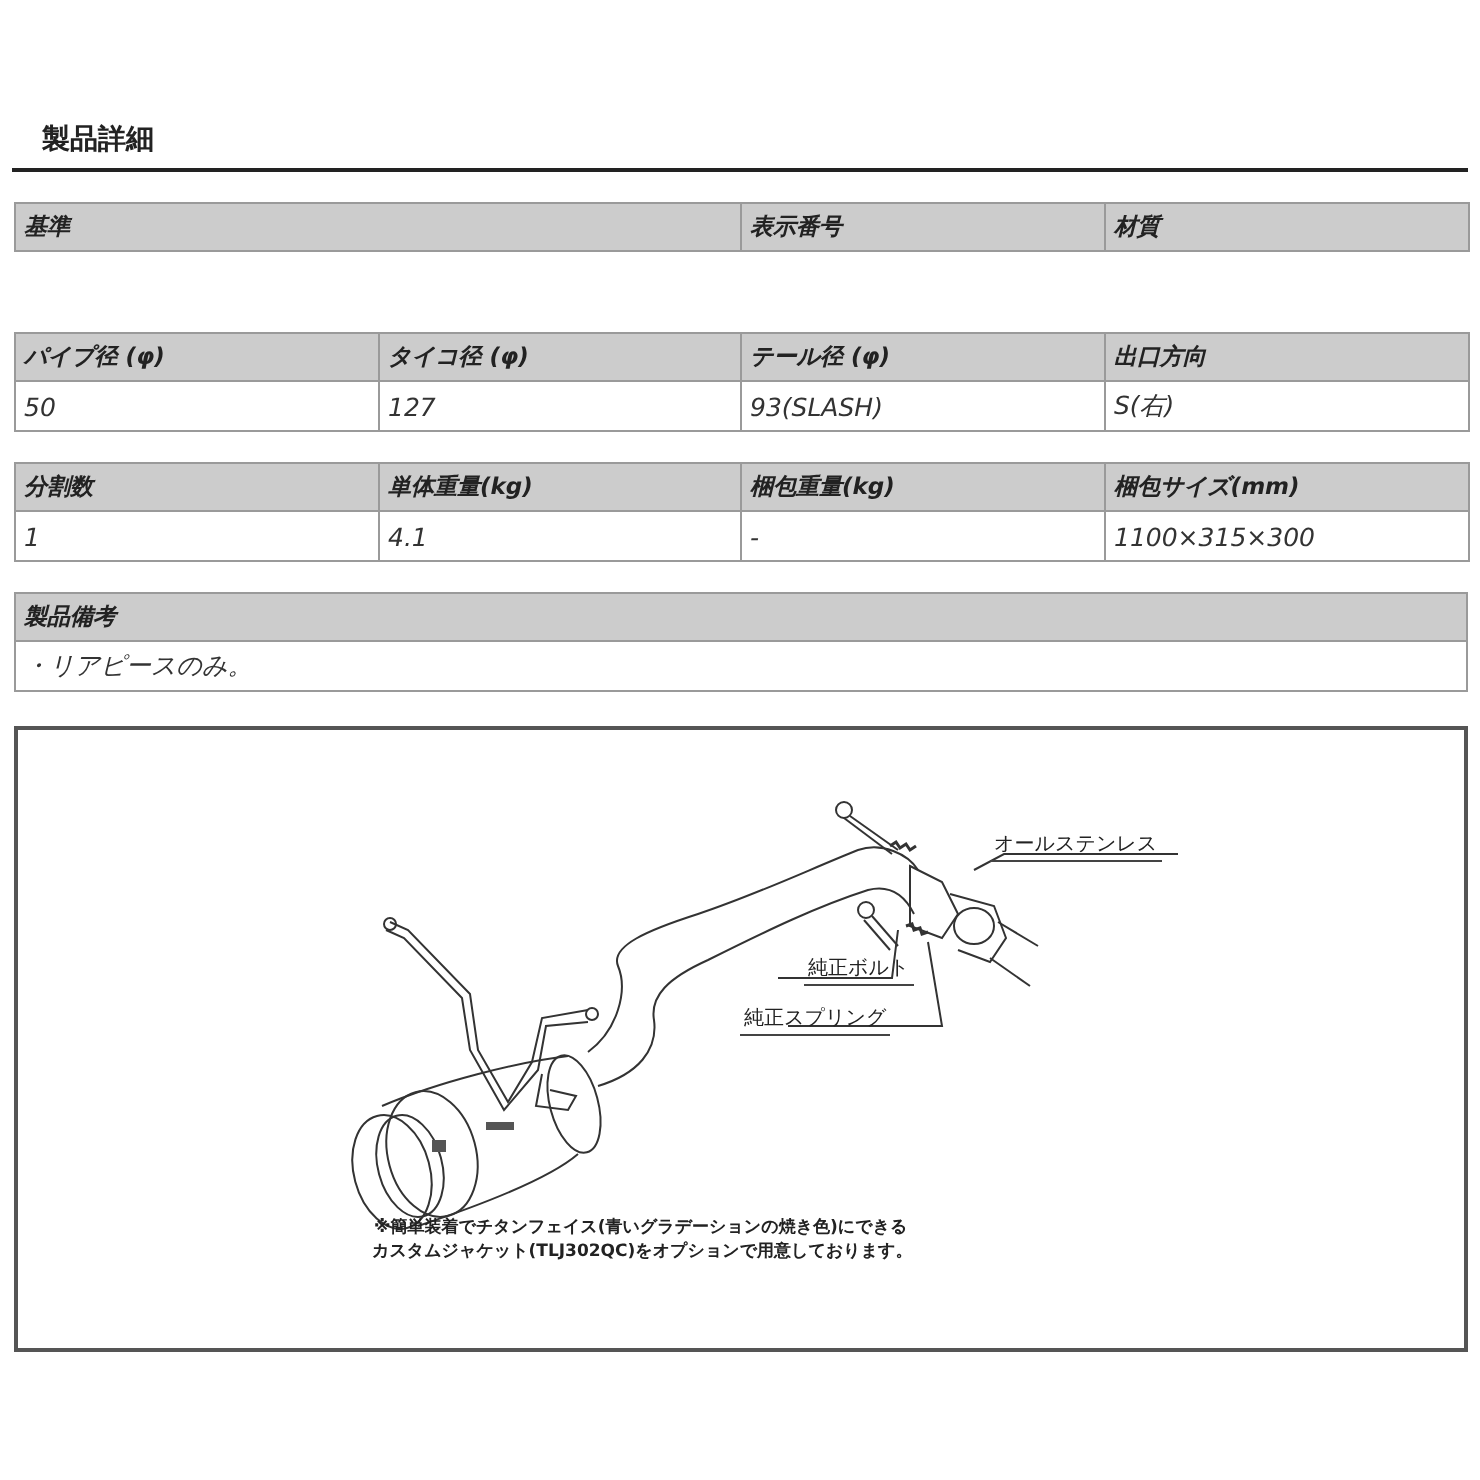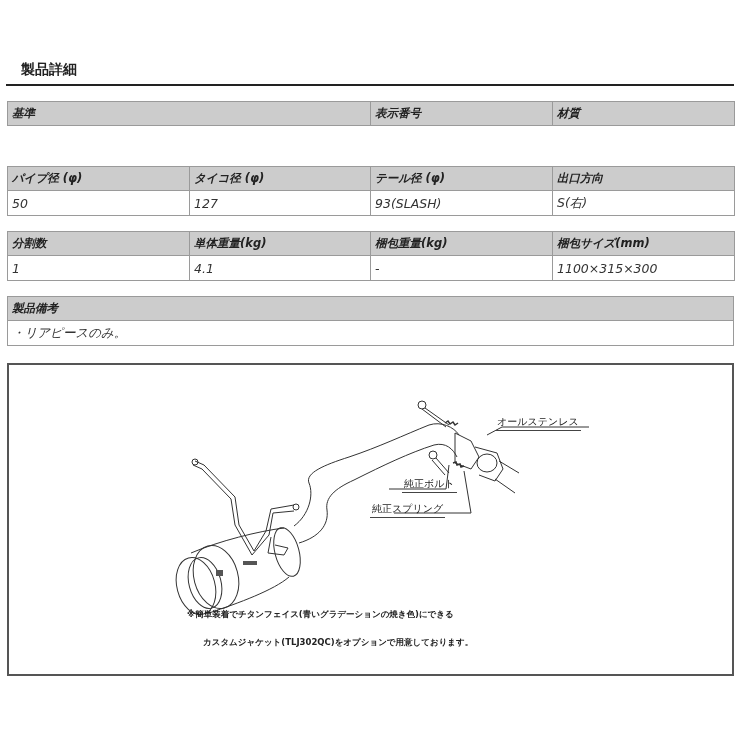--- a/index.html
+++ b/index.html
@@ -168,14 +168,14 @@
     <path d="M478 70 L493 62 L580 62"></path>
     <path d="M440 100 L437 124 L380 124"></path>
     <path d="M455 106 L462 148 L385 148"></path>
   </svg>
 
   <div class="callout" style="left:486px; top:50px;">オールステンレス</div>
   <div class="callout" style="left:377px; top:112px;margin-left:16px;">純正ボルト</div>
   <div class="callout" style="left:361px; top:137px;">純正スプリング</div>
 
   <div class="note" style="left:178px; top:243px;">※簡単装着でチタンフェイス(青いグラデーションの焼き色)にできる</div>
-  <div class="note" style="left:194px; top:255px;margin-top:16px;">カスタムジャケット(TLJ302QC)をオプションで用意しております。</div>
+  <div class="note" style="left:177px; top:255px;">カスタムジャケット(TLJ302QC)をオプションで用意しております。</div>
 </div>
 
 </body></html>

